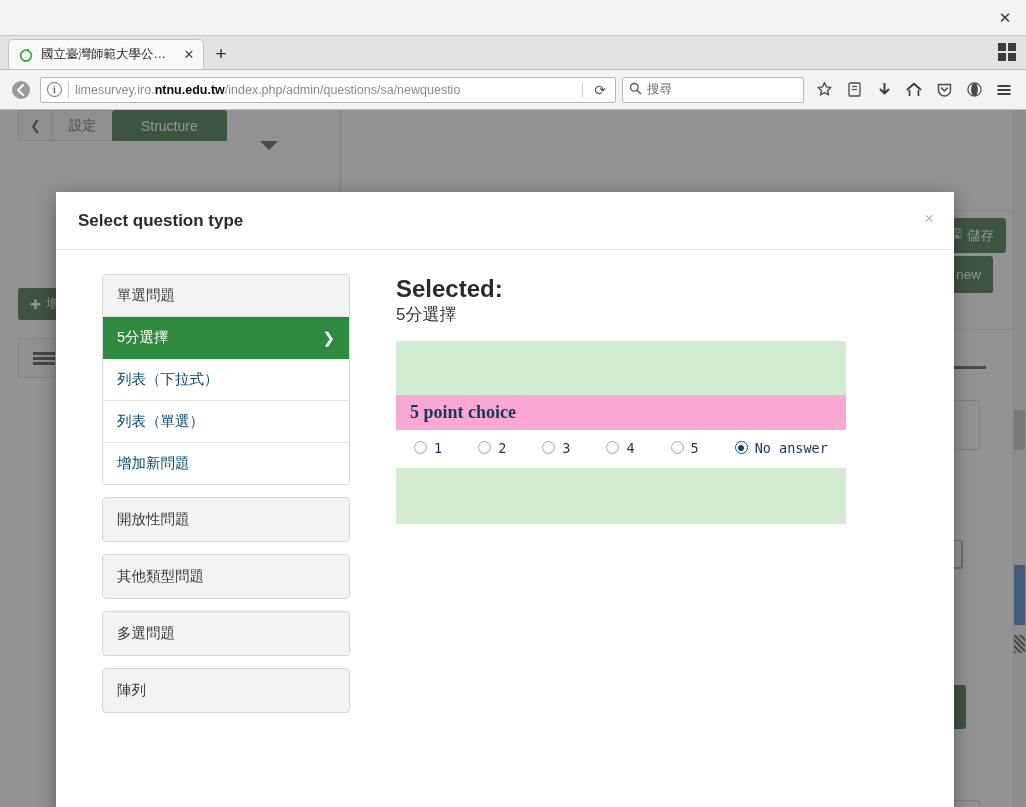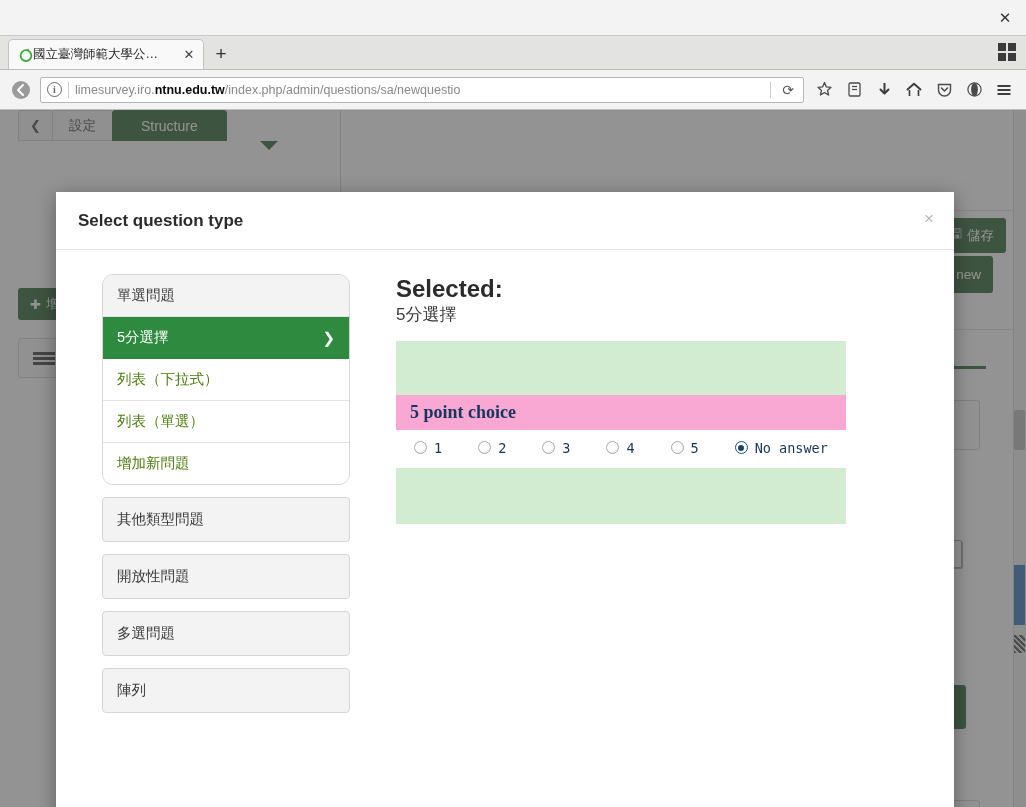--- a/index.html
+++ b/index.html
@@ -34,21 +34,21 @@
     display: flex; align-items: flex-end;
     padding-left: 8px;
     position: relative;
     border-bottom: 1px solid #bdbdbd;
   }
   .tab {
     height: 30px; min-width: 196px; max-width: 196px;
     background: #f9f9f9;
     border: 1px solid #c2c2c2; border-bottom: none;
     border-radius: 5px 5px 0 0;
-    display: flex; align-items: center; gap: 0;
+    display: flex; align-items: center; gap: 8px;
     padding: 0 6px 0 9px;
     font-size: 12.5px; color: #1f1f1f;
     overflow: hidden;
   }
   .tab-favicon {
     width: 15px; height: 15px; flex: 0 0 15px;
     display: flex; align-items: center; justify-content: center;
   }
   .tab-title {
     flex: 1 1 auto; white-space: nowrap; overflow: hidden; text-overflow: clip;
@@ -218,25 +218,25 @@
   .modal-x {
     position:absolute; right:20px; top:18px;
     font-size:17px; color:#b6b6b6; cursor:pointer; line-height:1;
   }
   .modal-body {
     flex:1 1 auto; display:flex; padding: 24px 22px 0 46px; gap: 46px;
     min-height:0;
   }
   .type-list { width: 248px; flex: 0 0 248px; }
   .tl-group {
-    border:1px solid #d6d6d6; border-radius:11px; overflow:hidden;
+    border:1px solid #d6d6d6; border-radius:4px; overflow:hidden;
     margin-bottom: 12px; background:#fff;
   }
   .tl-item {
-    padding: 11px 14px; font-size:14.5px; color:#4d7c0f;
+    padding: 11px 14px; font-size:14.5px; color:#0c4a6e;
     border-bottom:1px solid #e2e2e2; background:#fff; cursor:pointer;
     display:flex; align-items:center; justify-content:space-between;
   }
   .tl-item:last-child { border-bottom:none; }
   .tl-item.header { background:#f3f3f3; color:#3a3a3a; }
   .tl-item.selected { background:#2d8a3e; color:#fff; border-bottom-color:#2d8a3e; }
   .tl-item .chev { font-size:15px; font-weight:bold; }
   .tl-single {
     border:1px solid #d6d6d6; border-radius:4px; background:#f3f3f3;
     padding: 12px 14px; font-size:14.5px; color:#3a3a3a; margin-bottom:12px; cursor:pointer;
@@ -306,20 +306,29 @@
   </div>
 
   <div class="urlbar">
     <span class="url-info">i</span>
     <span class="url-sep"></span>
     <span class="url-text"><span>limesurvey.iro.</span><b>ntnu.edu.tw</b><span>/index.php/admin/questions/sa/newquestio</span></span>
     <span class="url-sep"></span>
     <span class="url-reload">⟳</span>
   </div>
 
+  <div class="searchbar">
+    <span>
+      <svg width="13" height="13" viewBox="0 0 13 13">
+          <circle cx="5.3" cy="5.3" r="3.8" fill="none" stroke="#5c5c5c" stroke-width="1.4"></circle>
+          <line x1="8.2" y1="8.2" x2="12" y2="12" stroke="#5c5c5c" stroke-width="1.6"></line>
+        </svg>
+    </span>
+    <span class="search-ph">搜尋</span>
+  </div>
 
   <div class="navbar-icons">
     <div class="nav-btn">
       <svg width="17" height="17" viewBox="0 0 17 17">
           <path d="M8.5 1.6 L10.4 5.9 L15 6.3 L11.5 9.4 L12.6 14 L8.5 11.5 L4.4 14 L5.5 9.4 L2 6.3 L6.6 5.9 Z" fill="none" stroke="#4a4a4a" stroke-width="1.3" stroke-linejoin="round"></path>
         </svg>
     </div>
     <div class="nav-btn">
       <svg width="17" height="17" viewBox="0 0 17 17">
           <rect x="3" y="2" width="11" height="13" rx="1.2" fill="none" stroke="#4a4a4a" stroke-width="1.3"></rect>
@@ -449,22 +458,22 @@
             <span>列表（下拉式）</span>
           </div>
           <div class="tl-item">
             <span>列表（單選）</span>
           </div>
           <div class="tl-item">
             <span>增加新問題</span>
           </div>
         </div>
 
+        <div class="tl-single">開放性問題</div>
         <div class="tl-single">其他類型問題</div>
-        <div class="tl-single">開放性問題</div>
         <div class="tl-single">多選問題</div>
         <div class="tl-single">陣列</div>
       </div>
 
       <div class="preview">
         <div class="preview-label">Selected:</div>
         <div class="preview-sel">5分選擇</div>
 
         <div class="pv-box">
           <div class="pv-green"></div>

